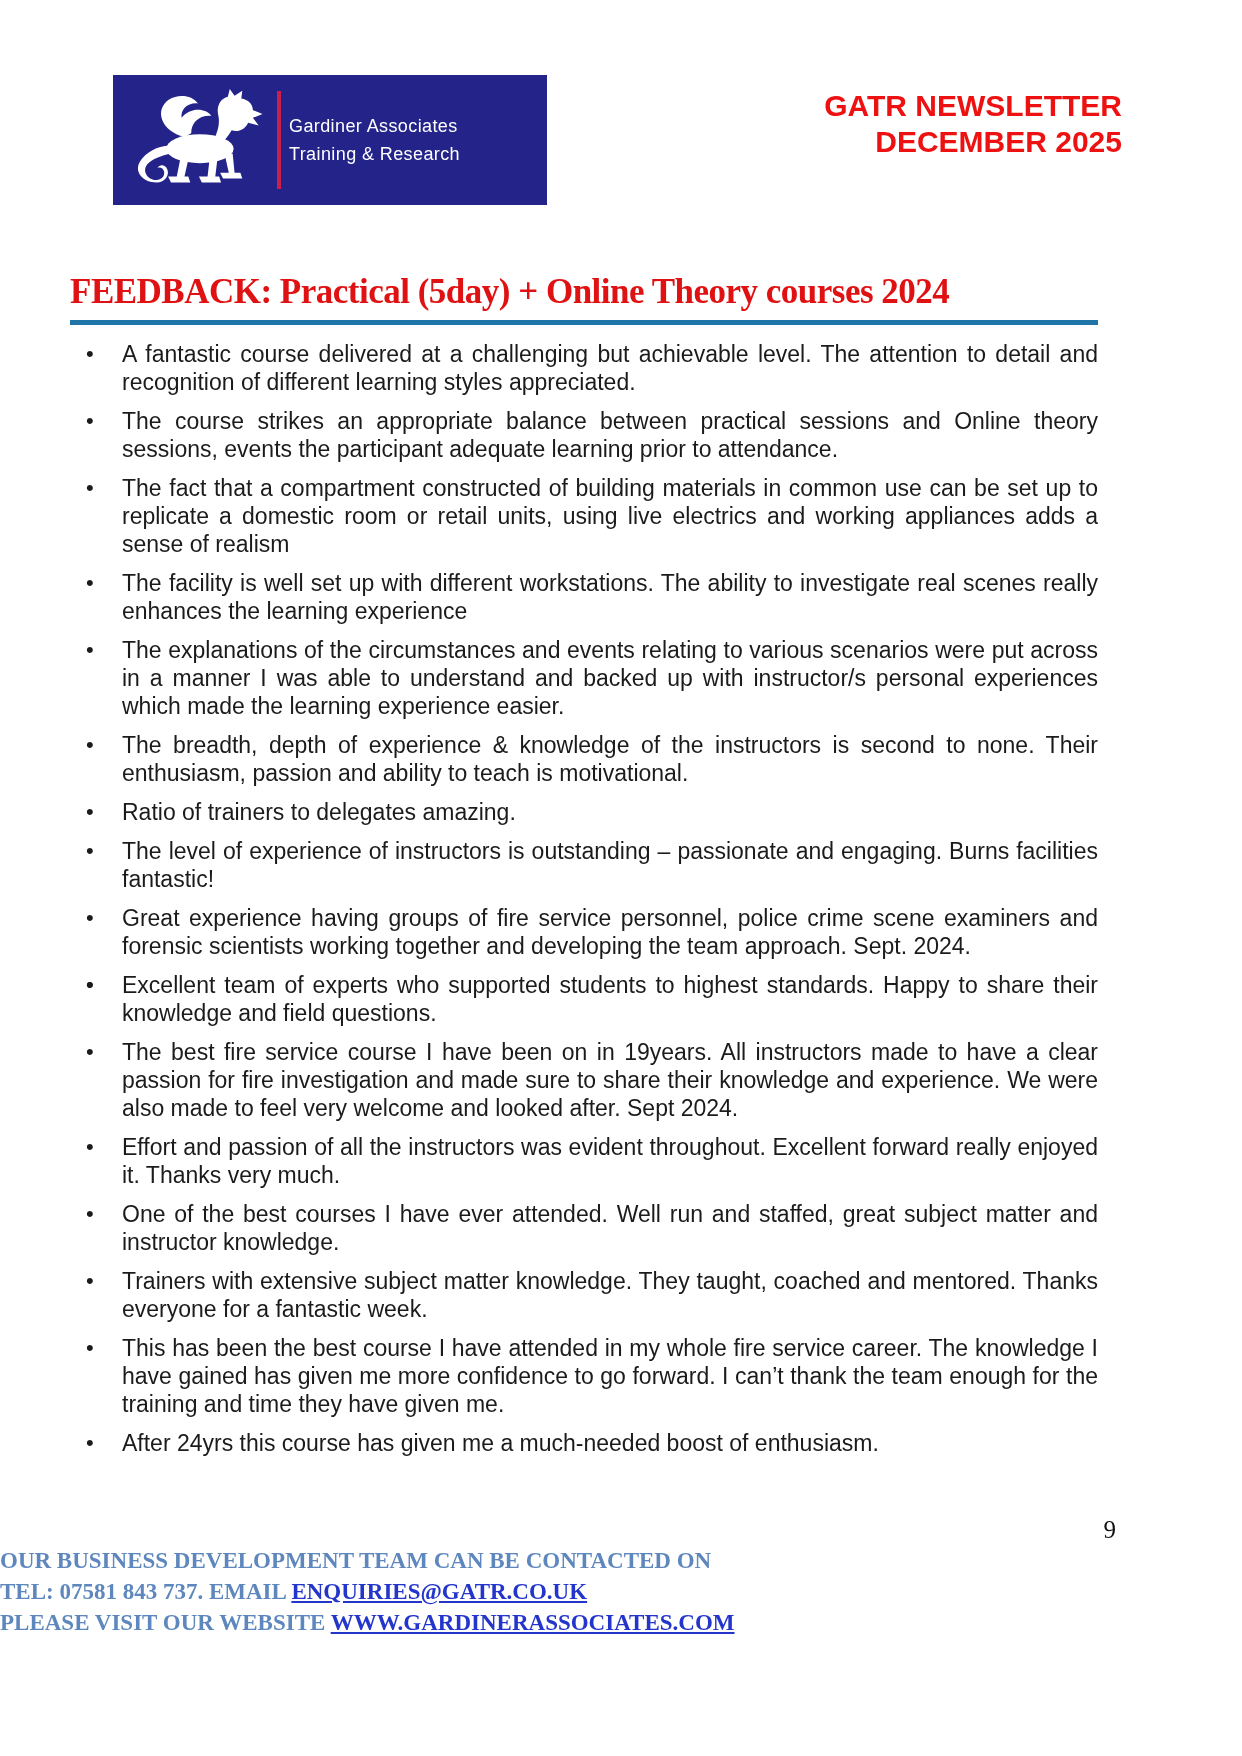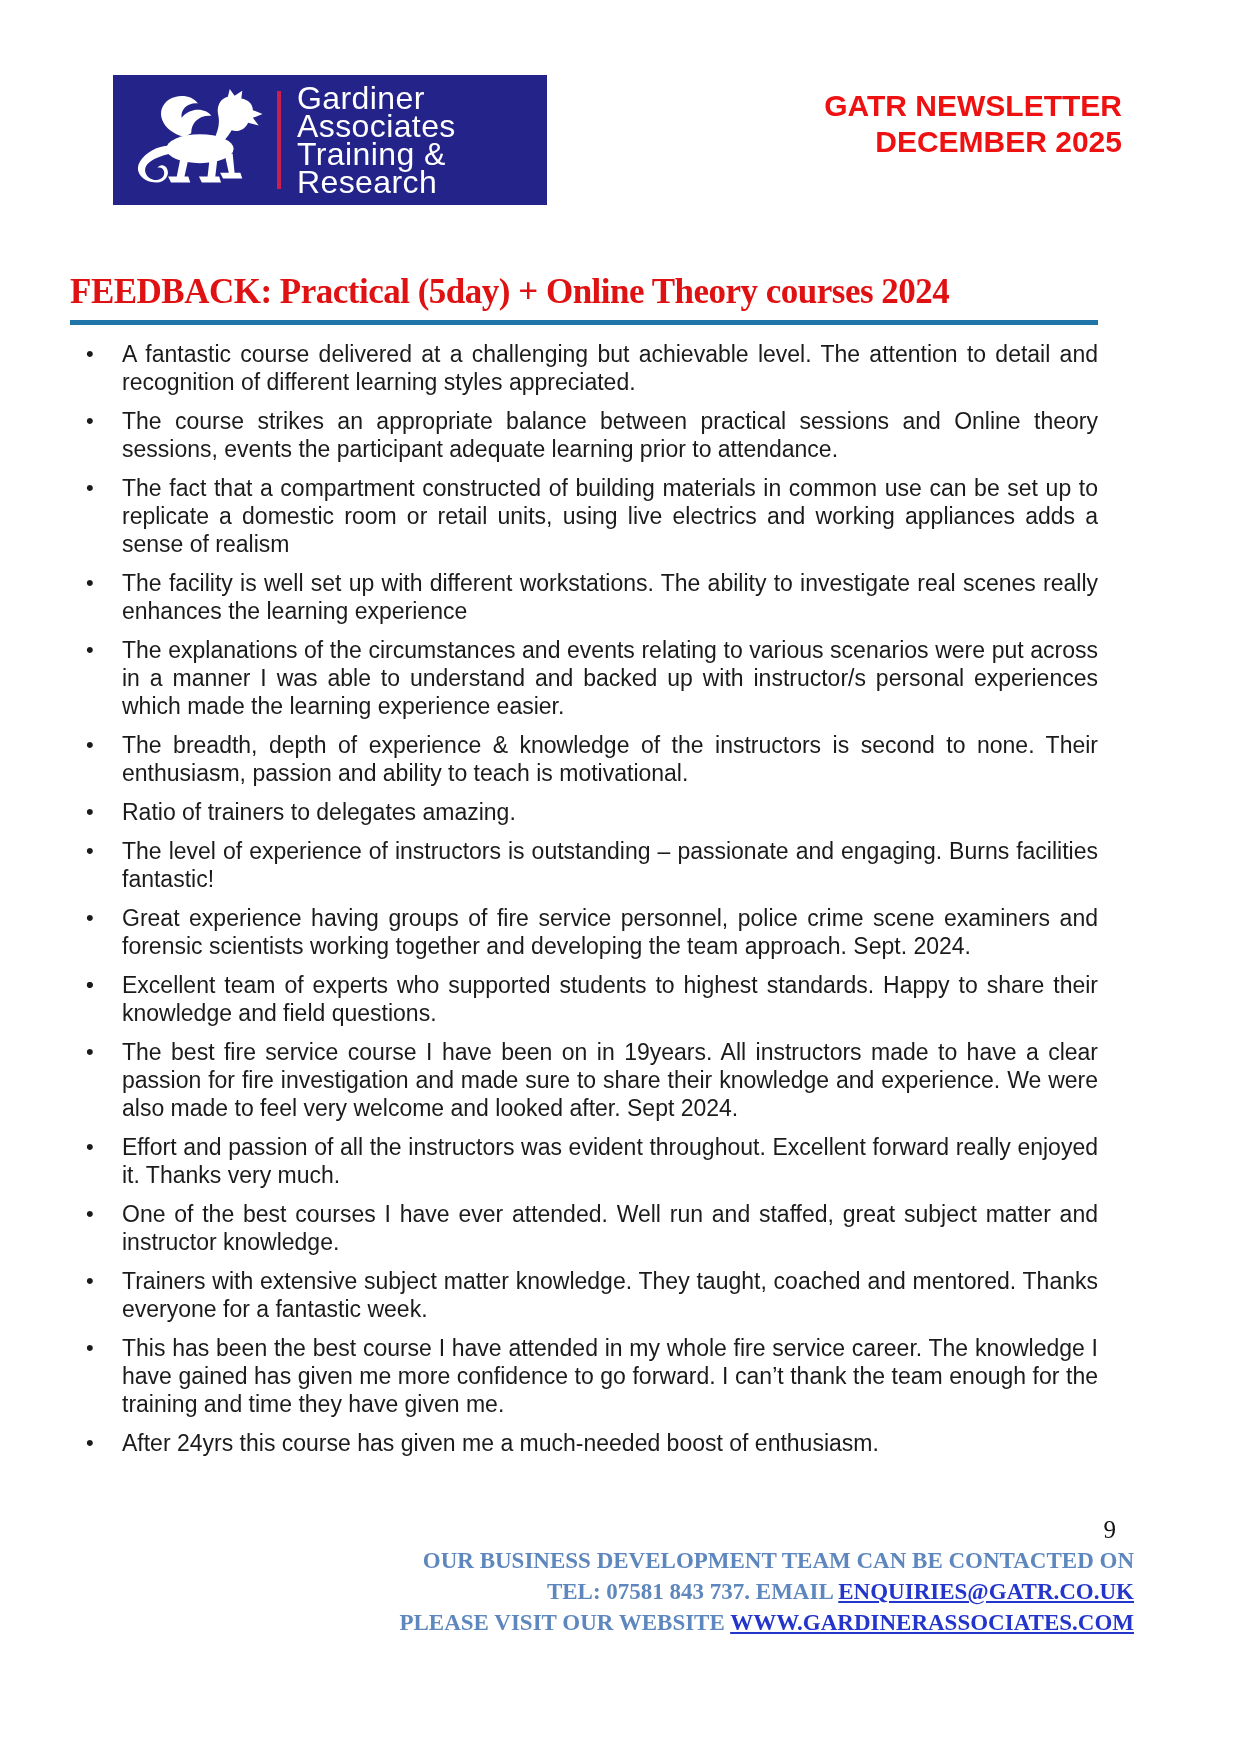--- a/index.html
+++ b/index.html
@@ -15,22 +15,22 @@
   
   .logo-block {
     position:absolute; left:113px; top:75px;
     width:434px; height:130px;
     background:#23238a;
     display:flex; align-items:center;
   }
   .dragon-wrap { width:152px; height:106px; margin-left:8px; flex:none; }
   .logo-divider { width:4px; height:98px; background:#c9204e; margin-left:4px; flex:none; }
   .logo-text {
-    margin-left:16px; color:#ffffff;
-    font-size:32px; line-height:28px; letter-spacing:0.4px;
+    margin-left:8px; color:#ffffff;
+    font-size:18px; line-height:28px; letter-spacing:0.4px;
     font-family:"Liberation Sans", sans-serif;
   }
   .masthead {
     position:absolute; top:88px; right:120px;
     text-align:right;
     color:#ee1111; font-weight:bold;
     font-size:30px; line-height:36px;
   }
 
   
@@ -57,21 +57,21 @@
   }
 
   
   .page-number {
     position:absolute; top:1516px; right:126px;
     font-family:"Liberation Serif", serif;
     font-size:25px; color:#111111;
   }
   .footer {
     position:absolute; top:1545px; left:0; width:1134px;
-    text-align:right;
+    text-align:left;
     font-family:"Liberation Serif", serif;
     font-weight:bold; font-size:23px; line-height:31px;
     color:#5e87bd;
   }
   .footer a { color:#2335cb; text-decoration:underline; }
 </style>
 </head>
 <body>
 
 <div class="logo-block">

